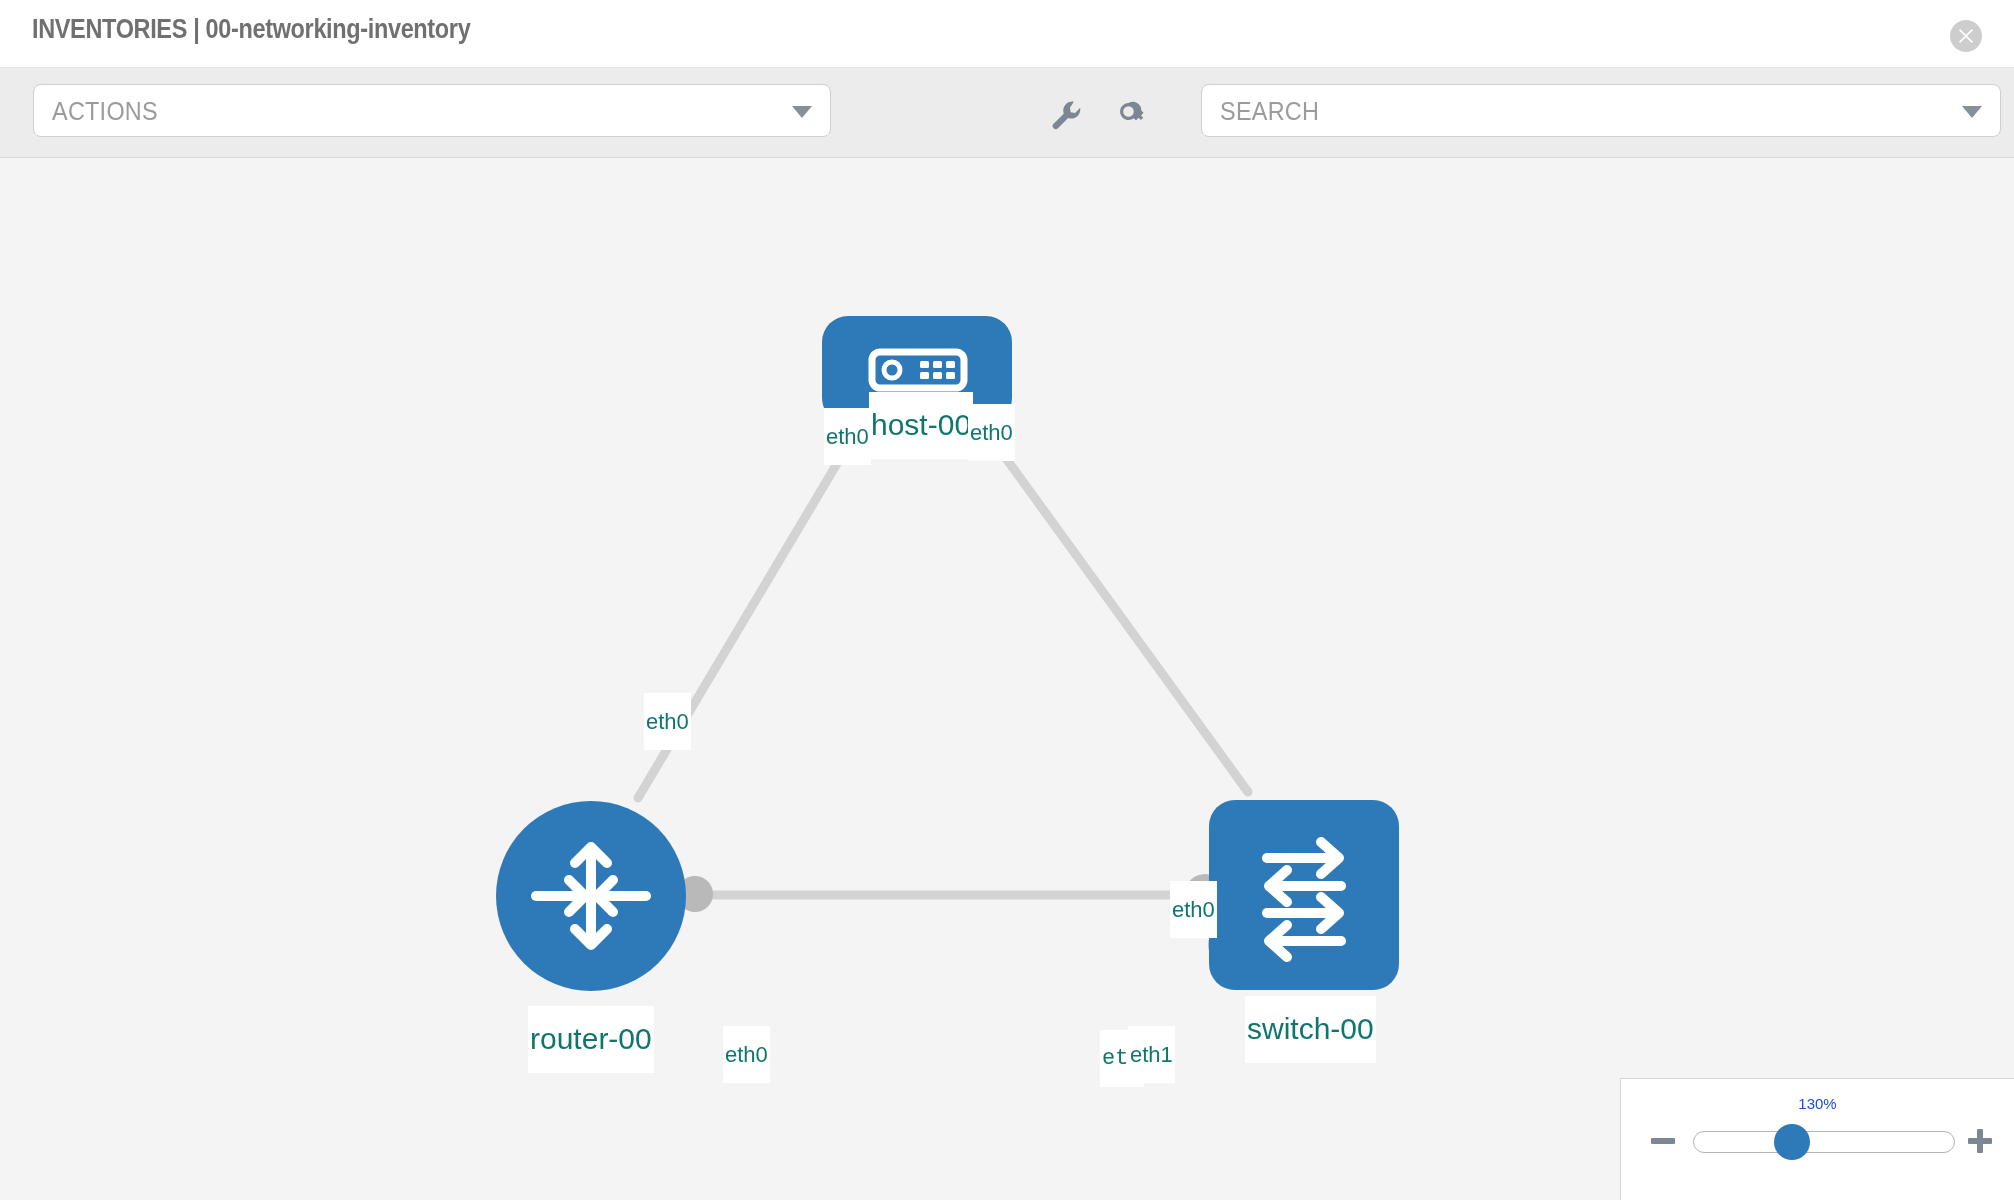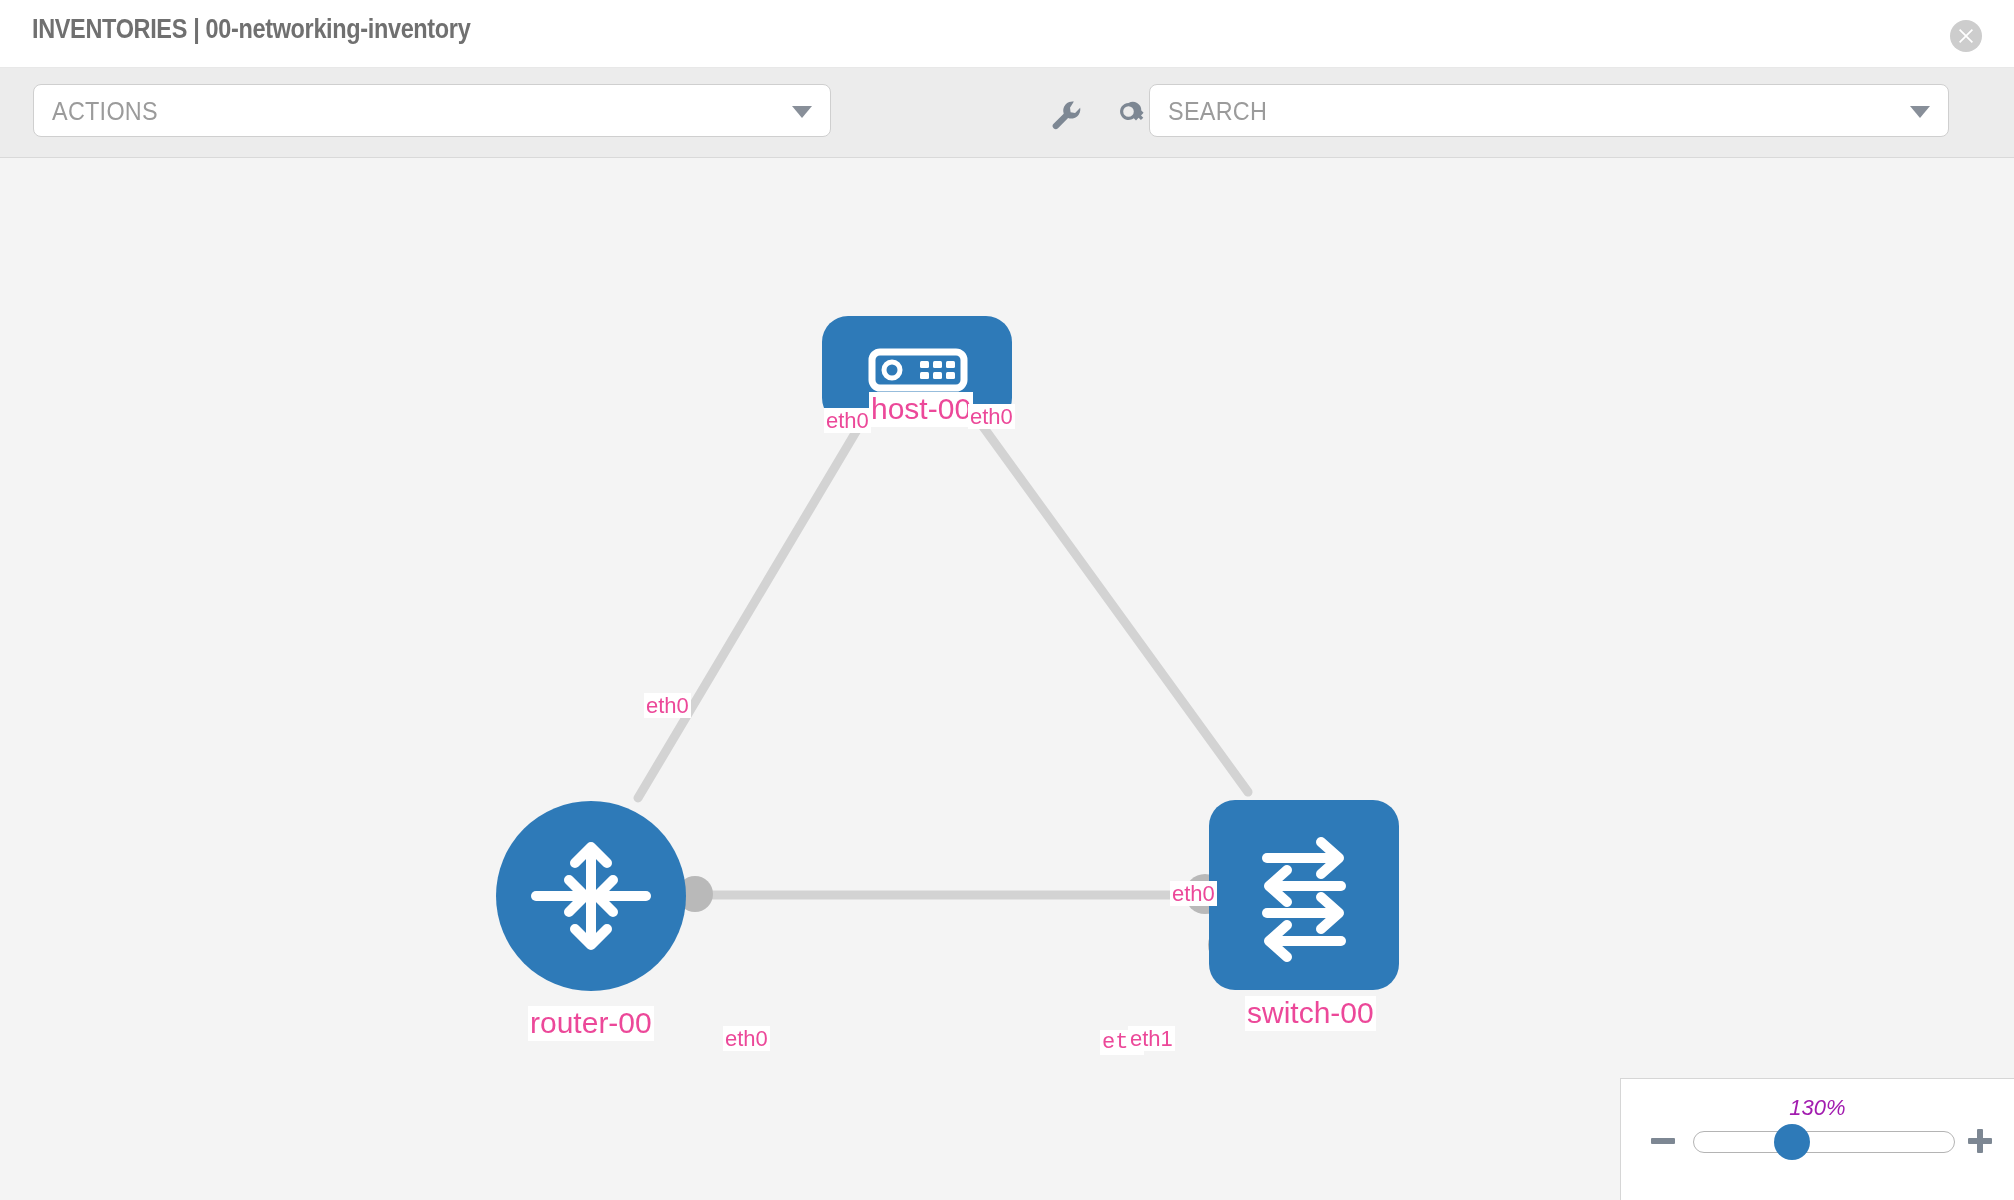--- a/index.html
+++ b/index.html
@@ -67,21 +67,21 @@
   .select-box {
     position: absolute;
     box-sizing: border-box;
     background: #ffffff;
     border: 1px solid #cfcfcf;
     border-radius: 8px;
     height: 53px;
     cursor: pointer;
   }
   .actions-select { left: 33px; top: 84px; width: 798px; text-align: center; }
-  .search-select  { left: 1149px; top: 84px; width: 800px; }
+  .search-select  { left: 1201px; top: 84px; width: 800px; }
   .select-label {
     position: absolute;
     left: 18px;
     top: 11px;
     font-size: 26px;
     color: #9b9b9b;
     letter-spacing: 0.3px;
     transform: scaleX(0.9);
     transform-origin: left center;
     white-space: nowrap;
@@ -150,25 +150,25 @@
   .handle {
     position: absolute;
     border-radius: 50%;
     background: #b9b9b9;
   }
 
   
   .lbl {
     position: absolute;
     background: #ffffff;
-    color: #ec4899;
+    color: #0f766e;
     font-family: "Liberation Sans", sans-serif;
     white-space: nowrap;
     line-height: 1.15;
-    padding: 0 2px;
+    padding: 16px 2px;
   }
   .lbl-node { font-size: 30px; }
   .lbl-if   { font-size: 22px; }
 
   
   .zoom-panel {
     position: absolute;
     left: 1620px;
     top: 1078px;
     width: 394px;
@@ -177,24 +177,23 @@
     border: 1px solid #d6d6d6;
     border-right: none;
     border-bottom: none;
     box-sizing: border-box;
   }
   .zoom-value {
     position: absolute;
     left: 0; right: 0;
     top: 16px;
     text-align: center;
-    font-size: 22px;
-    color: #a21caf;
-    font-family: "Liberation Sans", sans-serif;
-    font-style: italic;
+    font-size: 15px;
+    color: #1d4ed8;
+    font-family: "Liberation Sans", sans-serif;
   }
   .zoom-minus, .zoom-plus {
     position: absolute;
     top: 46px;
     width: 32px;
     height: 32px;
     cursor: pointer;
   }
   .zoom-minus { left: 26px; }
   .zoom-plus  { right: 18px; }

